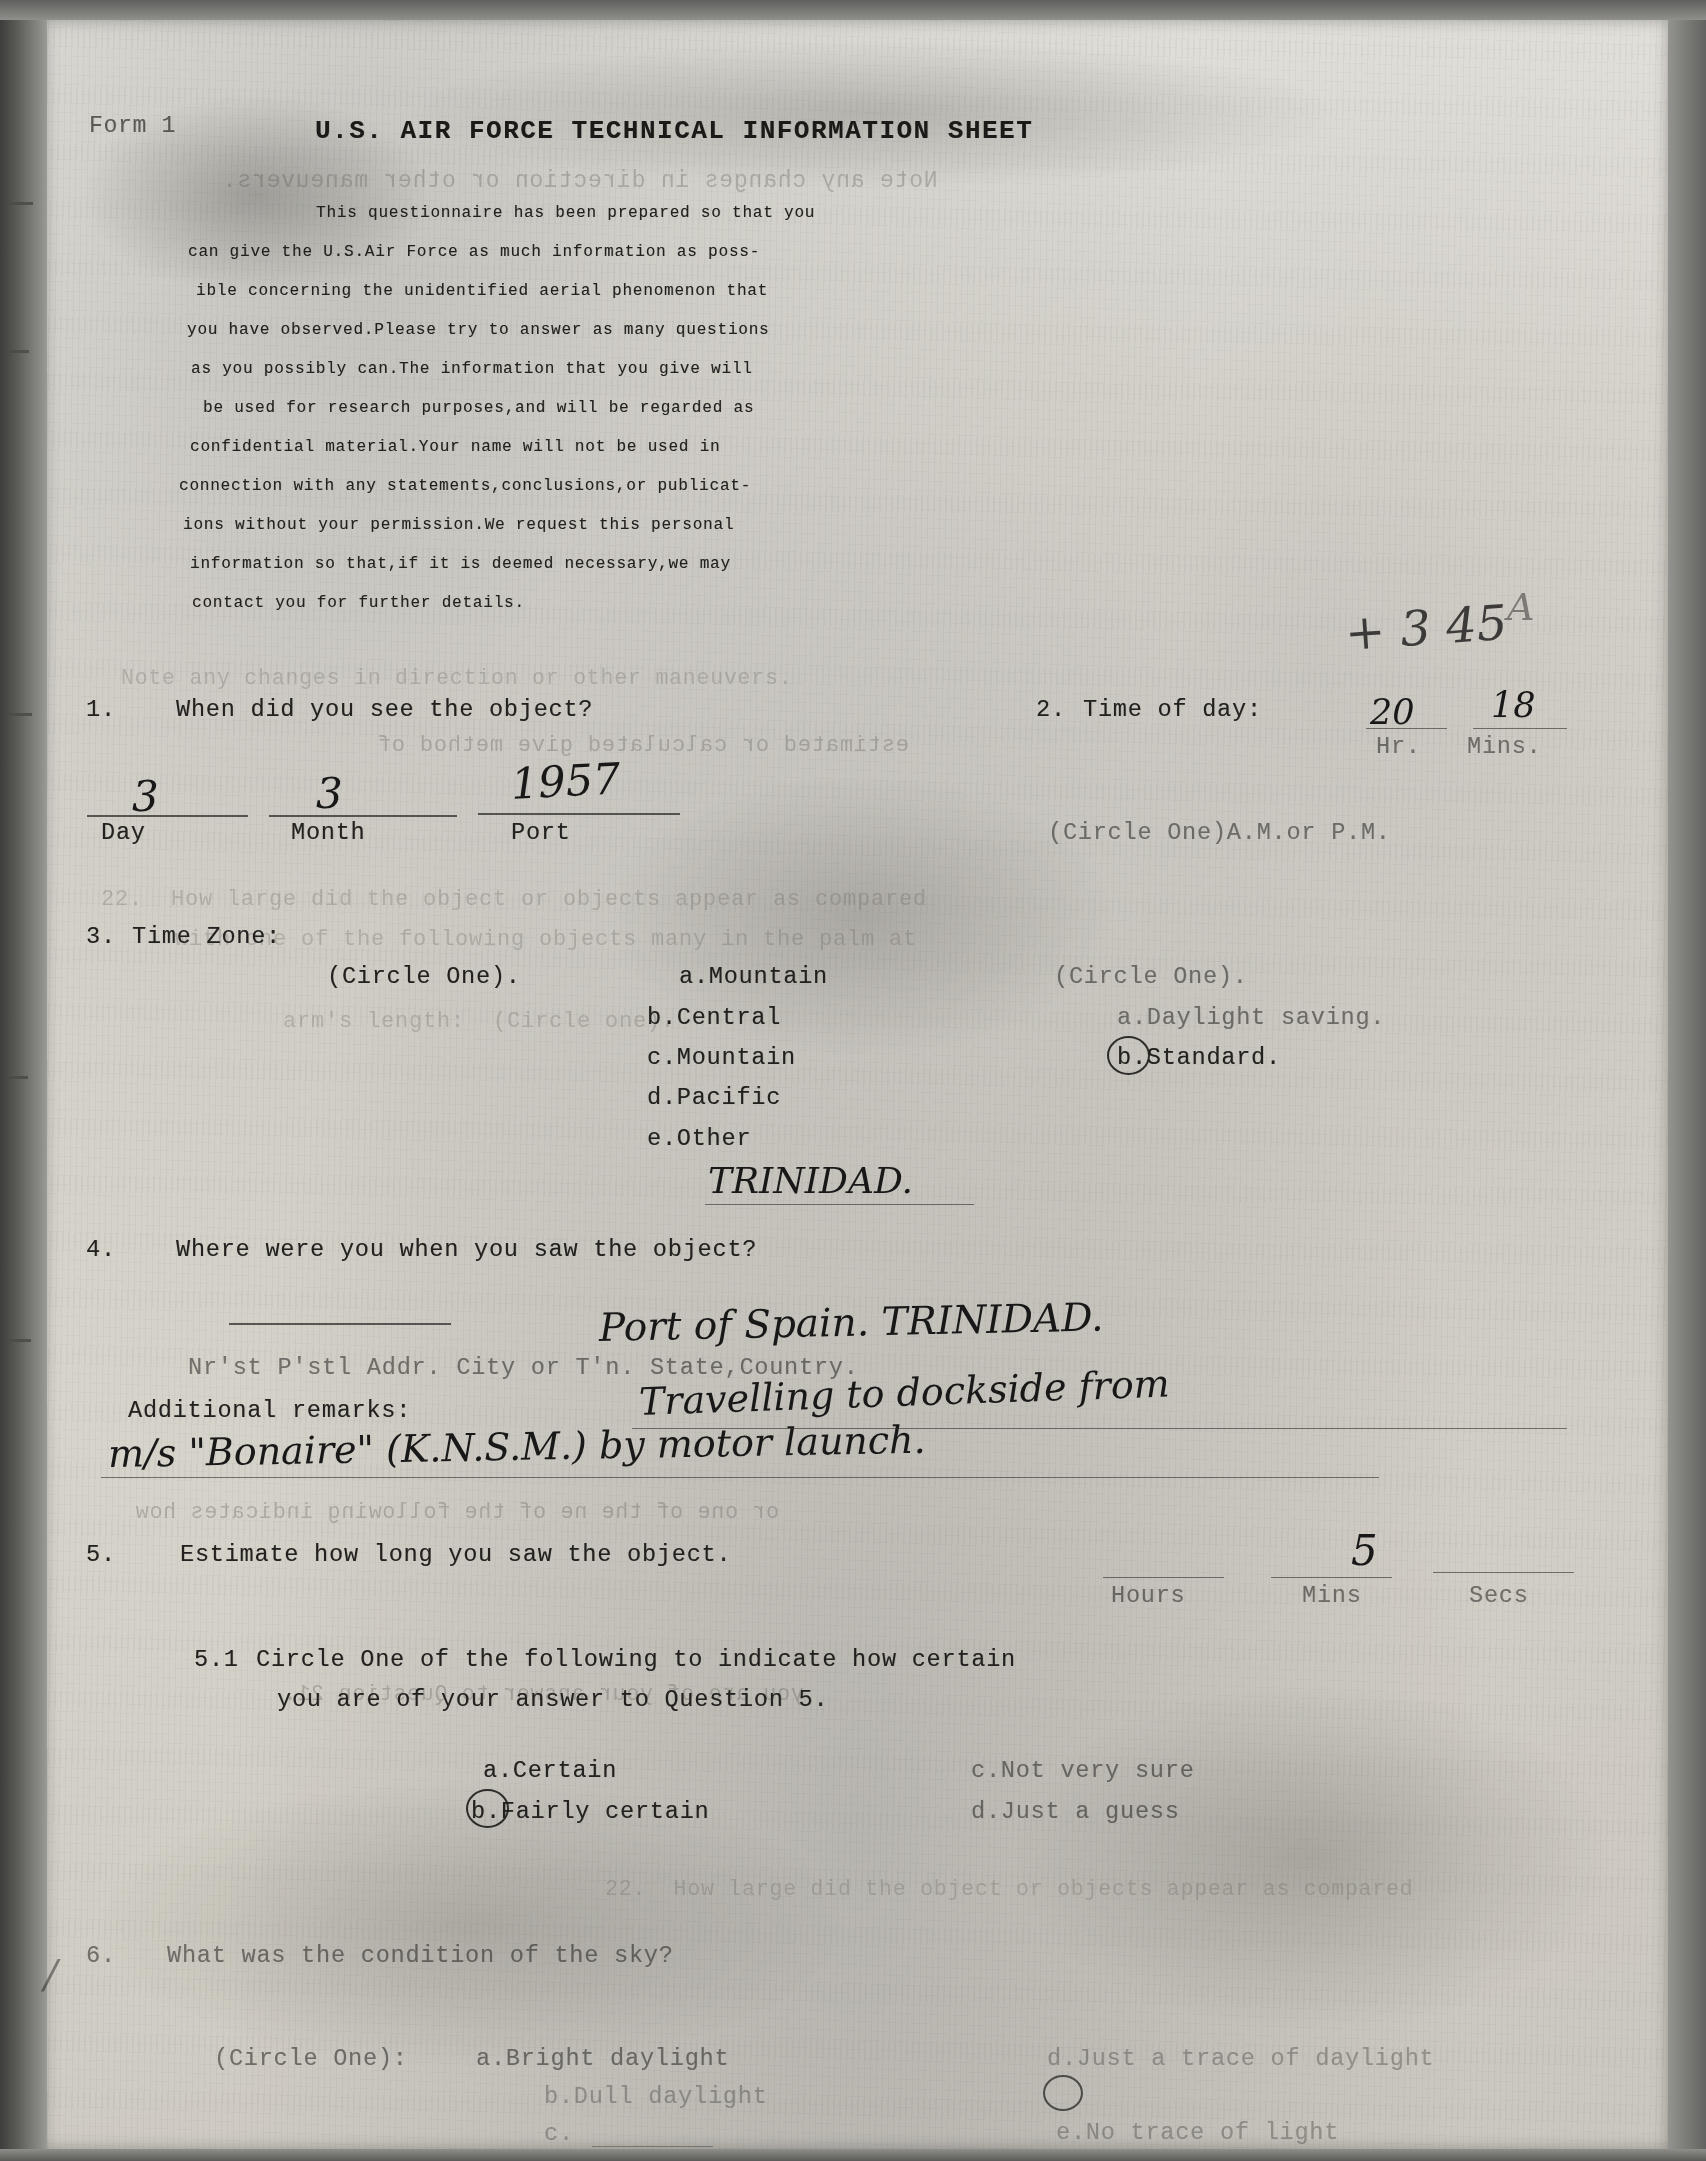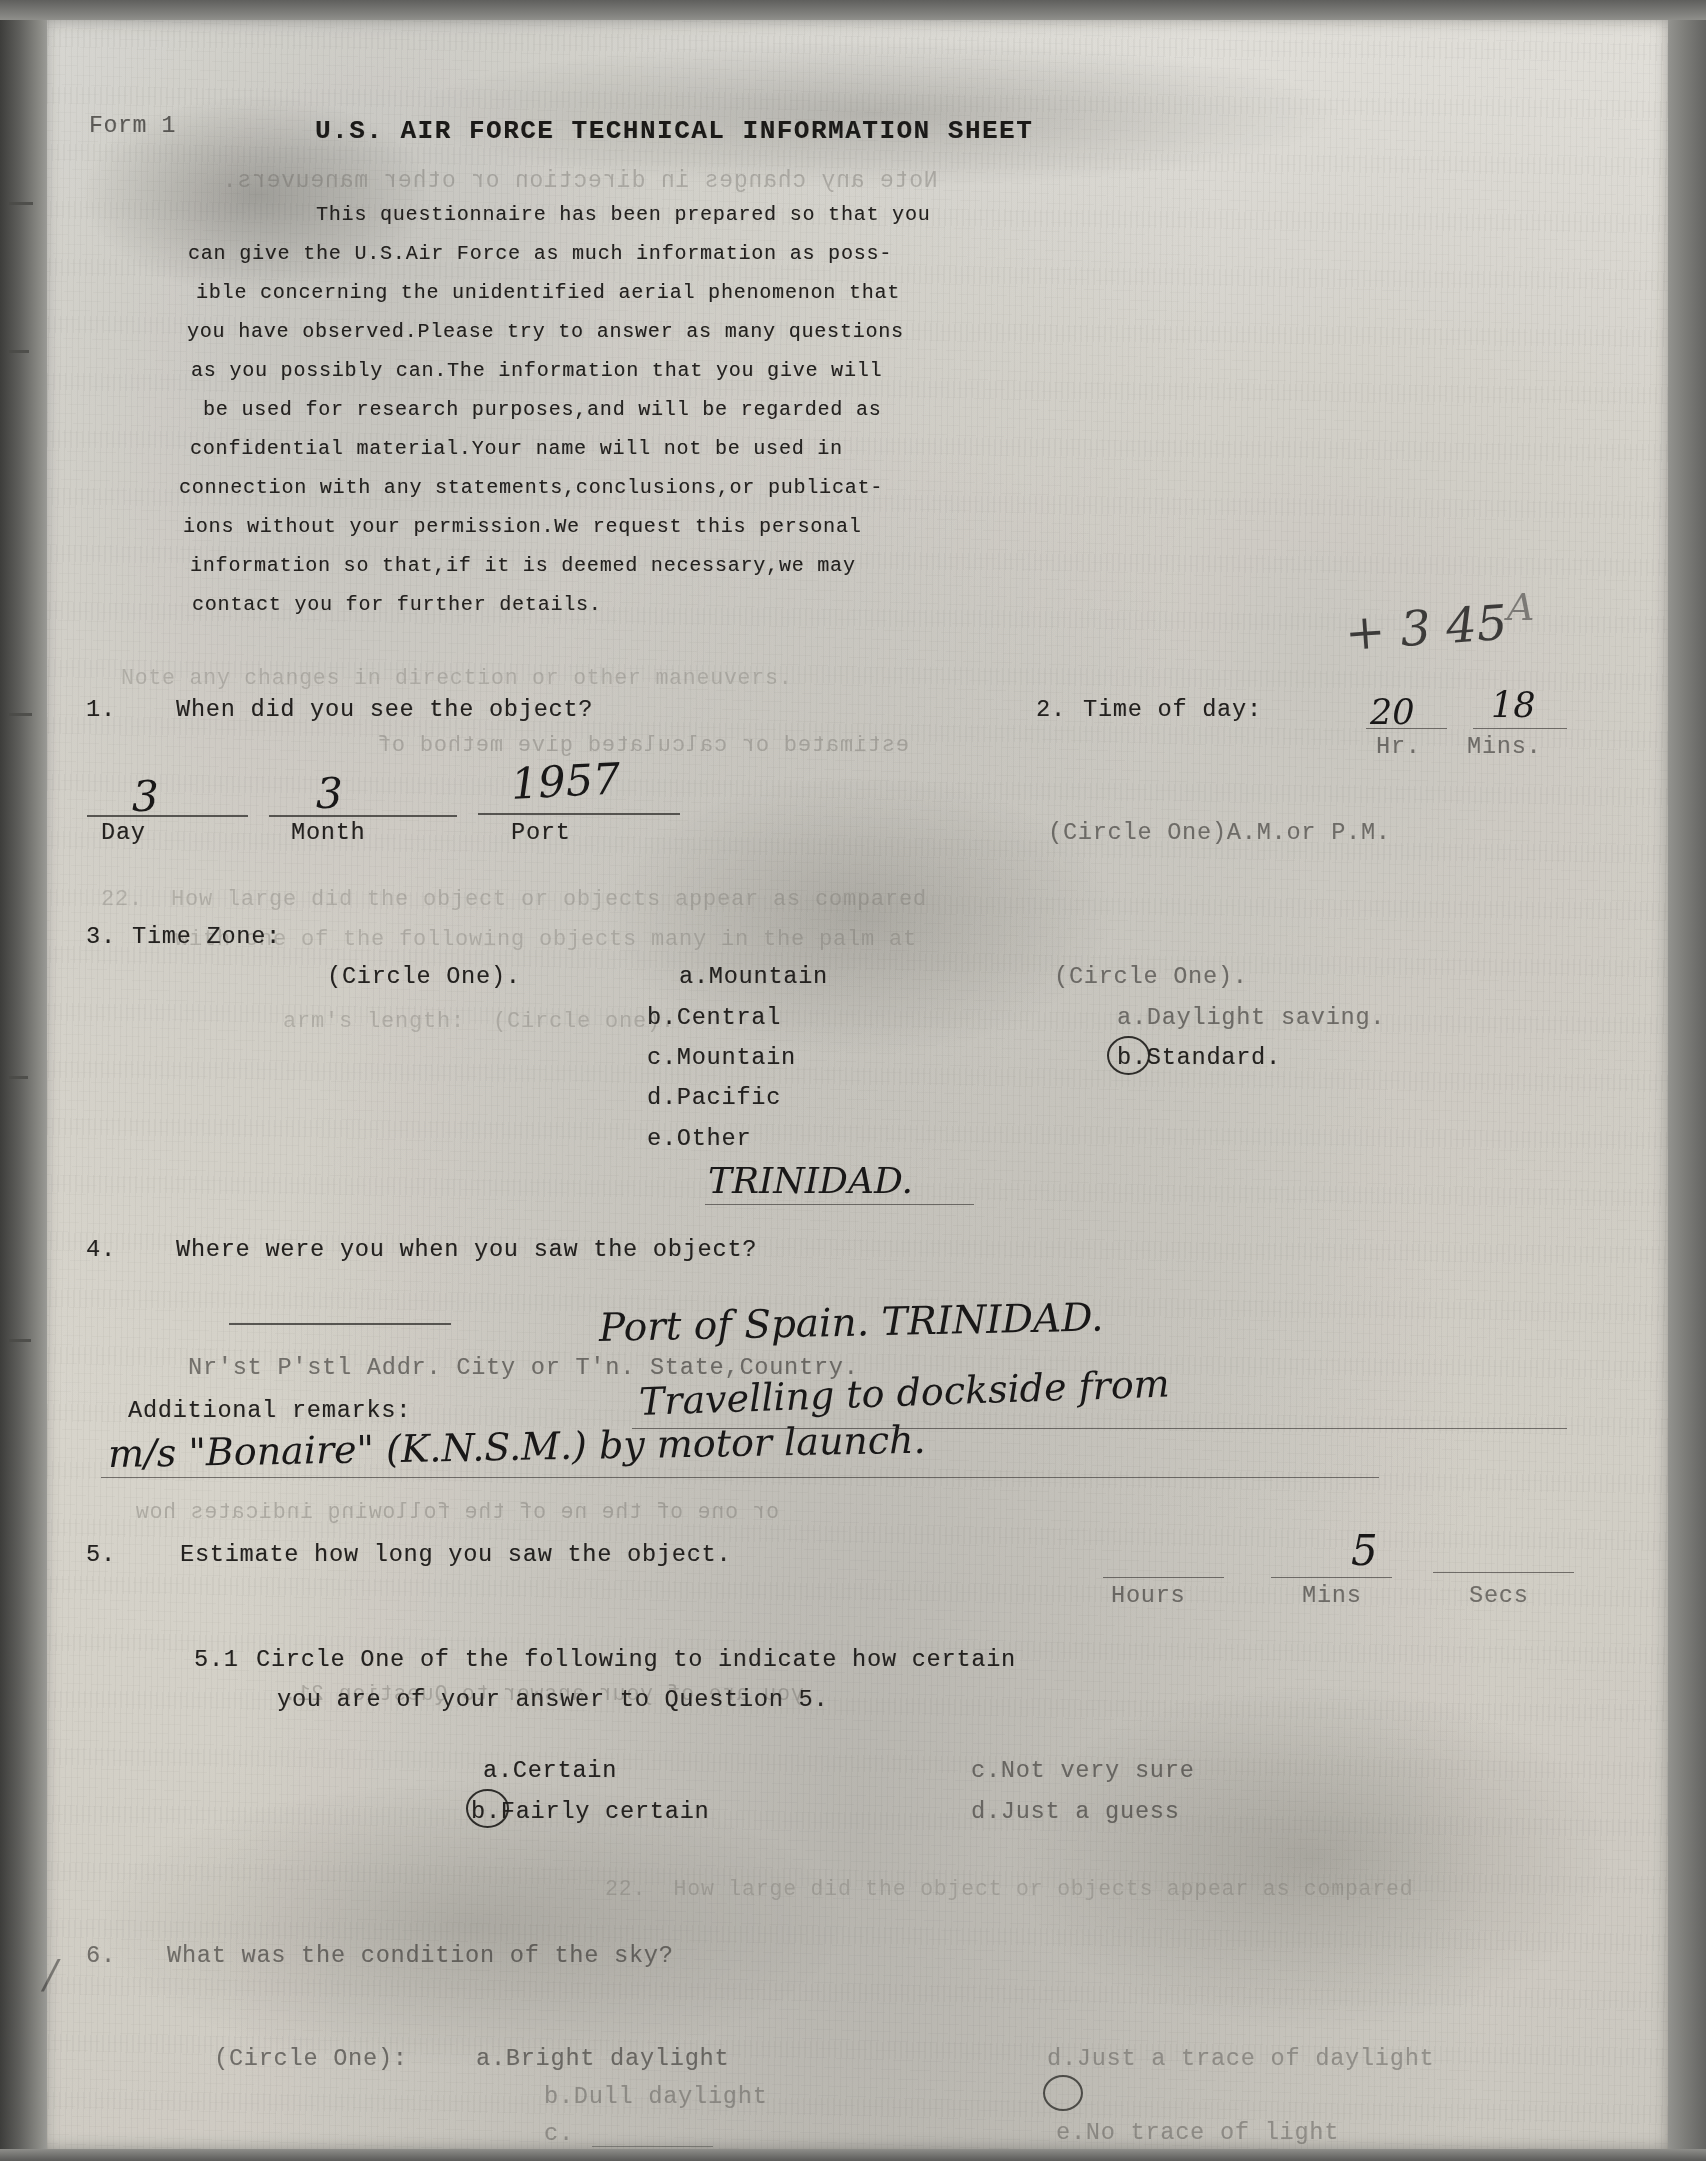--- a/index.html
+++ b/index.html
@@ -101,21 +101,21 @@
     letter-spacing: 1.5px;
     color: #1b1a18;
   }
   .formcode {
     font-size: 23px;
     letter-spacing: 0.7px;
     color: #2a2826;
     opacity: 0.7;
   }
 
-  .body-line { font-size: 20px; line-height: 1.0; }
+  .body-line { font-size: 16px; line-height: 1.0; }
   .q-line { font-size: 23.5px; }
 
   
   .hand {
     position: absolute;
     font-family: "DejaVu Serif", serif;
     font-style: italic;
     color: #191818;
     white-space: pre;
     transform-origin: left center;

